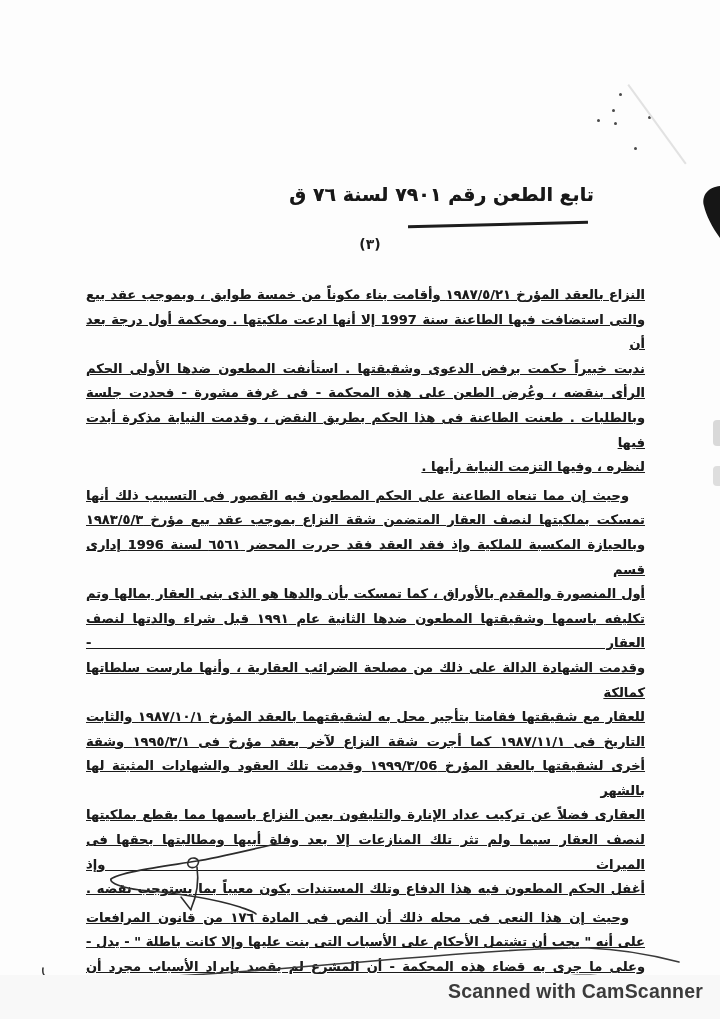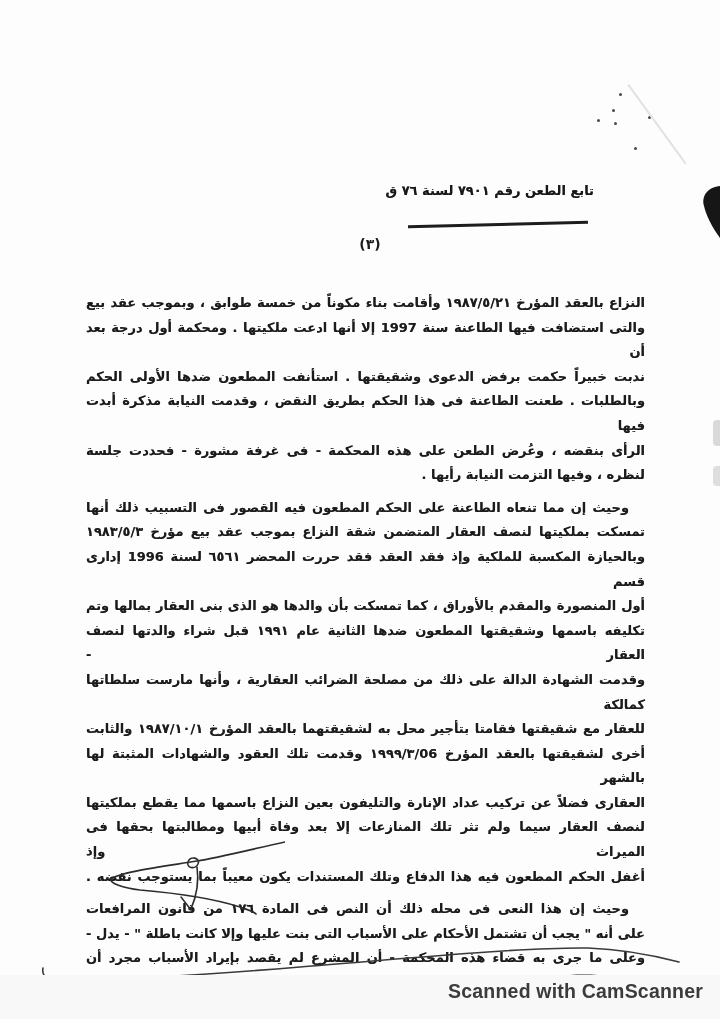--- a/index.html
+++ b/index.html
@@ -9,40 +9,40 @@
     position:relative;
     overflow:hidden;
     font-family:"DejaVu Sans", sans-serif;
   }
   .page { position:absolute; inset:0; }
 
   
   .case-header {
     position:absolute; top:183px; left:398px; width:196px;
     direction:rtl; text-align:center; white-space:nowrap;
-    font-size:13px; font-weight:700; color:#181818;
+    font-size:19px; font-weight:700; color:#181818;
     text-shadow:0 0 .5px rgba(20,20,20,.6);
   }
   .header-underline {
     position:absolute; top:223px; left:408px; width:180px; height:2.6px;
     background:#1d1d1d; transform:rotate(-1.4deg);
   }
   .page-number {
     position:absolute; top:236px; left:344px; width:52px;
     text-align:center; font-size:14px; font-weight:700; color:#1c1c1c;
   }
 
   
   .doc-body {
     position:absolute; top:283px; left:86px; width:559px;
     direction:rtl; color:#1b1b1b;
     font-size:13px; font-weight:700; line-height:24.6px;
     text-shadow:0 0 .4px rgba(25,25,25,.55);
   }
-  .para { margin:8px 0 4px 0; }
+  .para { margin:0 0 4px 0;text-decoration:underline; }
   .bline { text-align:justify; text-align-last:justify; }
   .bline.indent { text-indent:16px; }
   .bline.endline { text-align-last:right; }
 
   
   .signature { position:absolute; left:85px; top:833px; }
 
   
   .bottom-art { position:absolute; left:0; top:940px; }
 
@@ -81,32 +81,33 @@
 
   <div class="case-header">تابع الطعن رقم ٧٩٠١ لسنة ٧٦ ق</div>
   <div class="header-underline"></div>
   <div class="page-number">(٣)</div>
 
   <div class="doc-body">
     <div class="para">
       <div class="bline">النزاع بالعقد المؤرخ ١٩٨٧/٥/٢١ وأقامت بناء مكوناً من خمسة طوابق ، وبموجب عقد بيع</div>
       <div class="bline">والتى استضافت فيها الطاعنة سنة 1997 إلا أنها ادعت ملكيتها . ومحكمة أول درجة بعد أن</div>
       <div class="bline">ندبت خبيراً حكمت برفض الدعوى وشقيقتها . استأنفت المطعون ضدها الأولى الحكم</div>
+      <div class="bline">الرأى بنقضه ، وعُرض الطعن على هذه المحكمة - فى غرفة مشورة - فحددت جلسة</div>
       <div class="bline">وبالطلبات . طعنت الطاعنة فى هذا الحكم بطريق النقض ، وقدمت النيابة مذكرة أبدت فيها</div>
-      <div class="bline">الرأى بنقضه ، وعُرض الطعن على هذه المحكمة - فى غرفة مشورة - فحددت جلسة</div>
       <div class="bline endline">لنظره ، وفيها التزمت النيابة رأيها .</div>
     </div>
     <div class="para">
       <div class="bline indent">وحيث إن مما تنعاه الطاعنة على الحكم المطعون فيه القصور فى التسبيب ذلك أنها</div>
       <div class="bline">تمسكت بملكيتها لنصف العقار المتضمن شقة النزاع بموجب عقد بيع مؤرخ ١٩٨٣/٥/٣</div>
       <div class="bline">وبالحيازة المكسبة للملكية وإذ فقد العقد فقد حررت المحضر ٦٥٦١ لسنة 1996 إدارى قسم</div>
       <div class="bline">أول المنصورة والمقدم بالأوراق ، كما تمسكت بأن والدها هو الذى بنى العقار بمالها وتم</div>
       <div class="bline">تكليفه باسمها وشقيقتها المطعون ضدها الثانية عام ١٩٩١ قبل شراء والدتها لنصف العقار -</div>
       <div class="bline">وقدمت الشهادة الدالة على ذلك من مصلحة الضرائب العقارية ، وأنها مارست سلطاتها كمالكة</div>
       <div class="bline">للعقار مع شقيقتها فقامتا بتأجير محل به لشقيقتهما بالعقد المؤرخ ١٩٨٧/١٠/١ والثابت</div>
+      <div class="bline">التاريخ فى ١٩٨٧/١١/١ كما أجرت شقة النزاع لآخر بعقد مؤرخ فى ١٩٩٥/٣/١ وشقة</div>
       <div class="bline">أخرى لشقيقتها بالعقد المؤرخ ١٩٩٩/٣/06 وقدمت تلك العقود والشهادات المثبتة لها بالشهر</div>
       <div class="bline">العقارى فضلاً عن تركيب عداد الإنارة والتليفون بعين النزاع باسمها مما يقطع بملكيتها</div>
       <div class="bline">لنصف العقار سيما ولم تثر تلك المنازعات إلا بعد وفاة أبيها ومطالبتها بحقها فى الميراث وإذ</div>
       <div class="bline">أغفل الحكم المطعون فيه هذا الدفاع وتلك المستندات يكون معيباً بما يستوجب نقضه .</div>
     </div>
     <div class="para">
       <div class="bline indent">وحيث إن هذا النعى فى محله ذلك أن النص فى المادة ١٧٦ من قانون المرافعات</div>
       <div class="bline">على أنه " يجب أن تشتمل الأحكام على الأسباب التى بنت عليها وإلا كانت باطلة " - يدل -</div>
       <div class="bline">وعلى ما جرى به قضاء هذه المحكمة - أن المشرع لم يقصد بإيراد الأسباب مجرد أن</div>
     </div>

